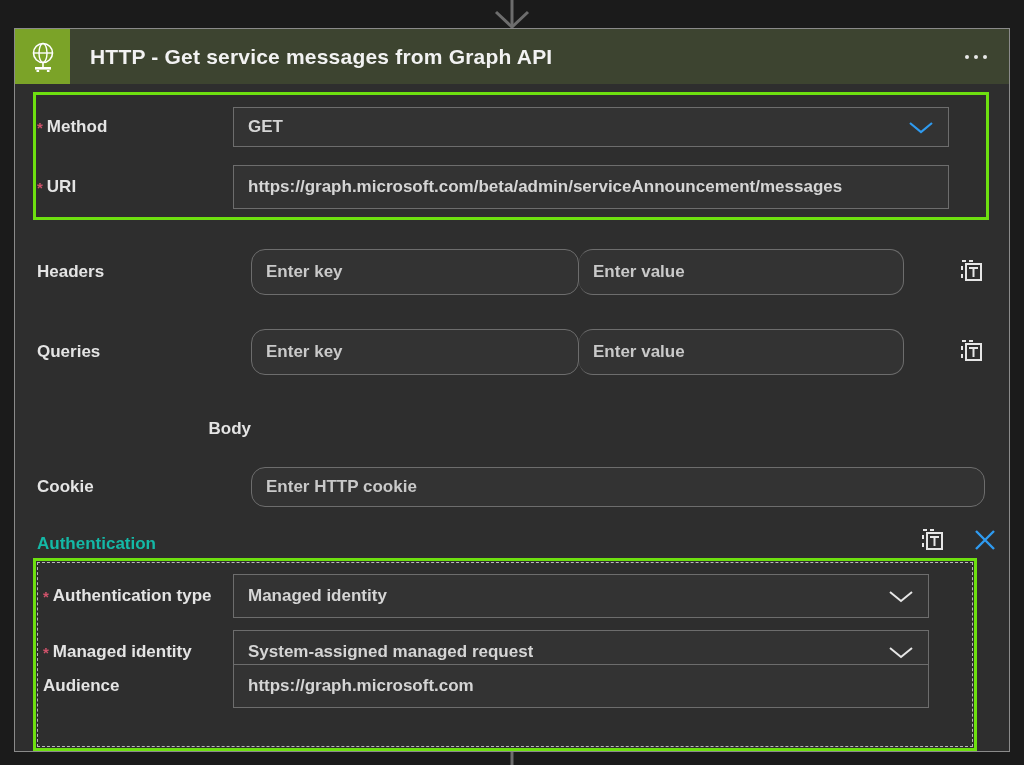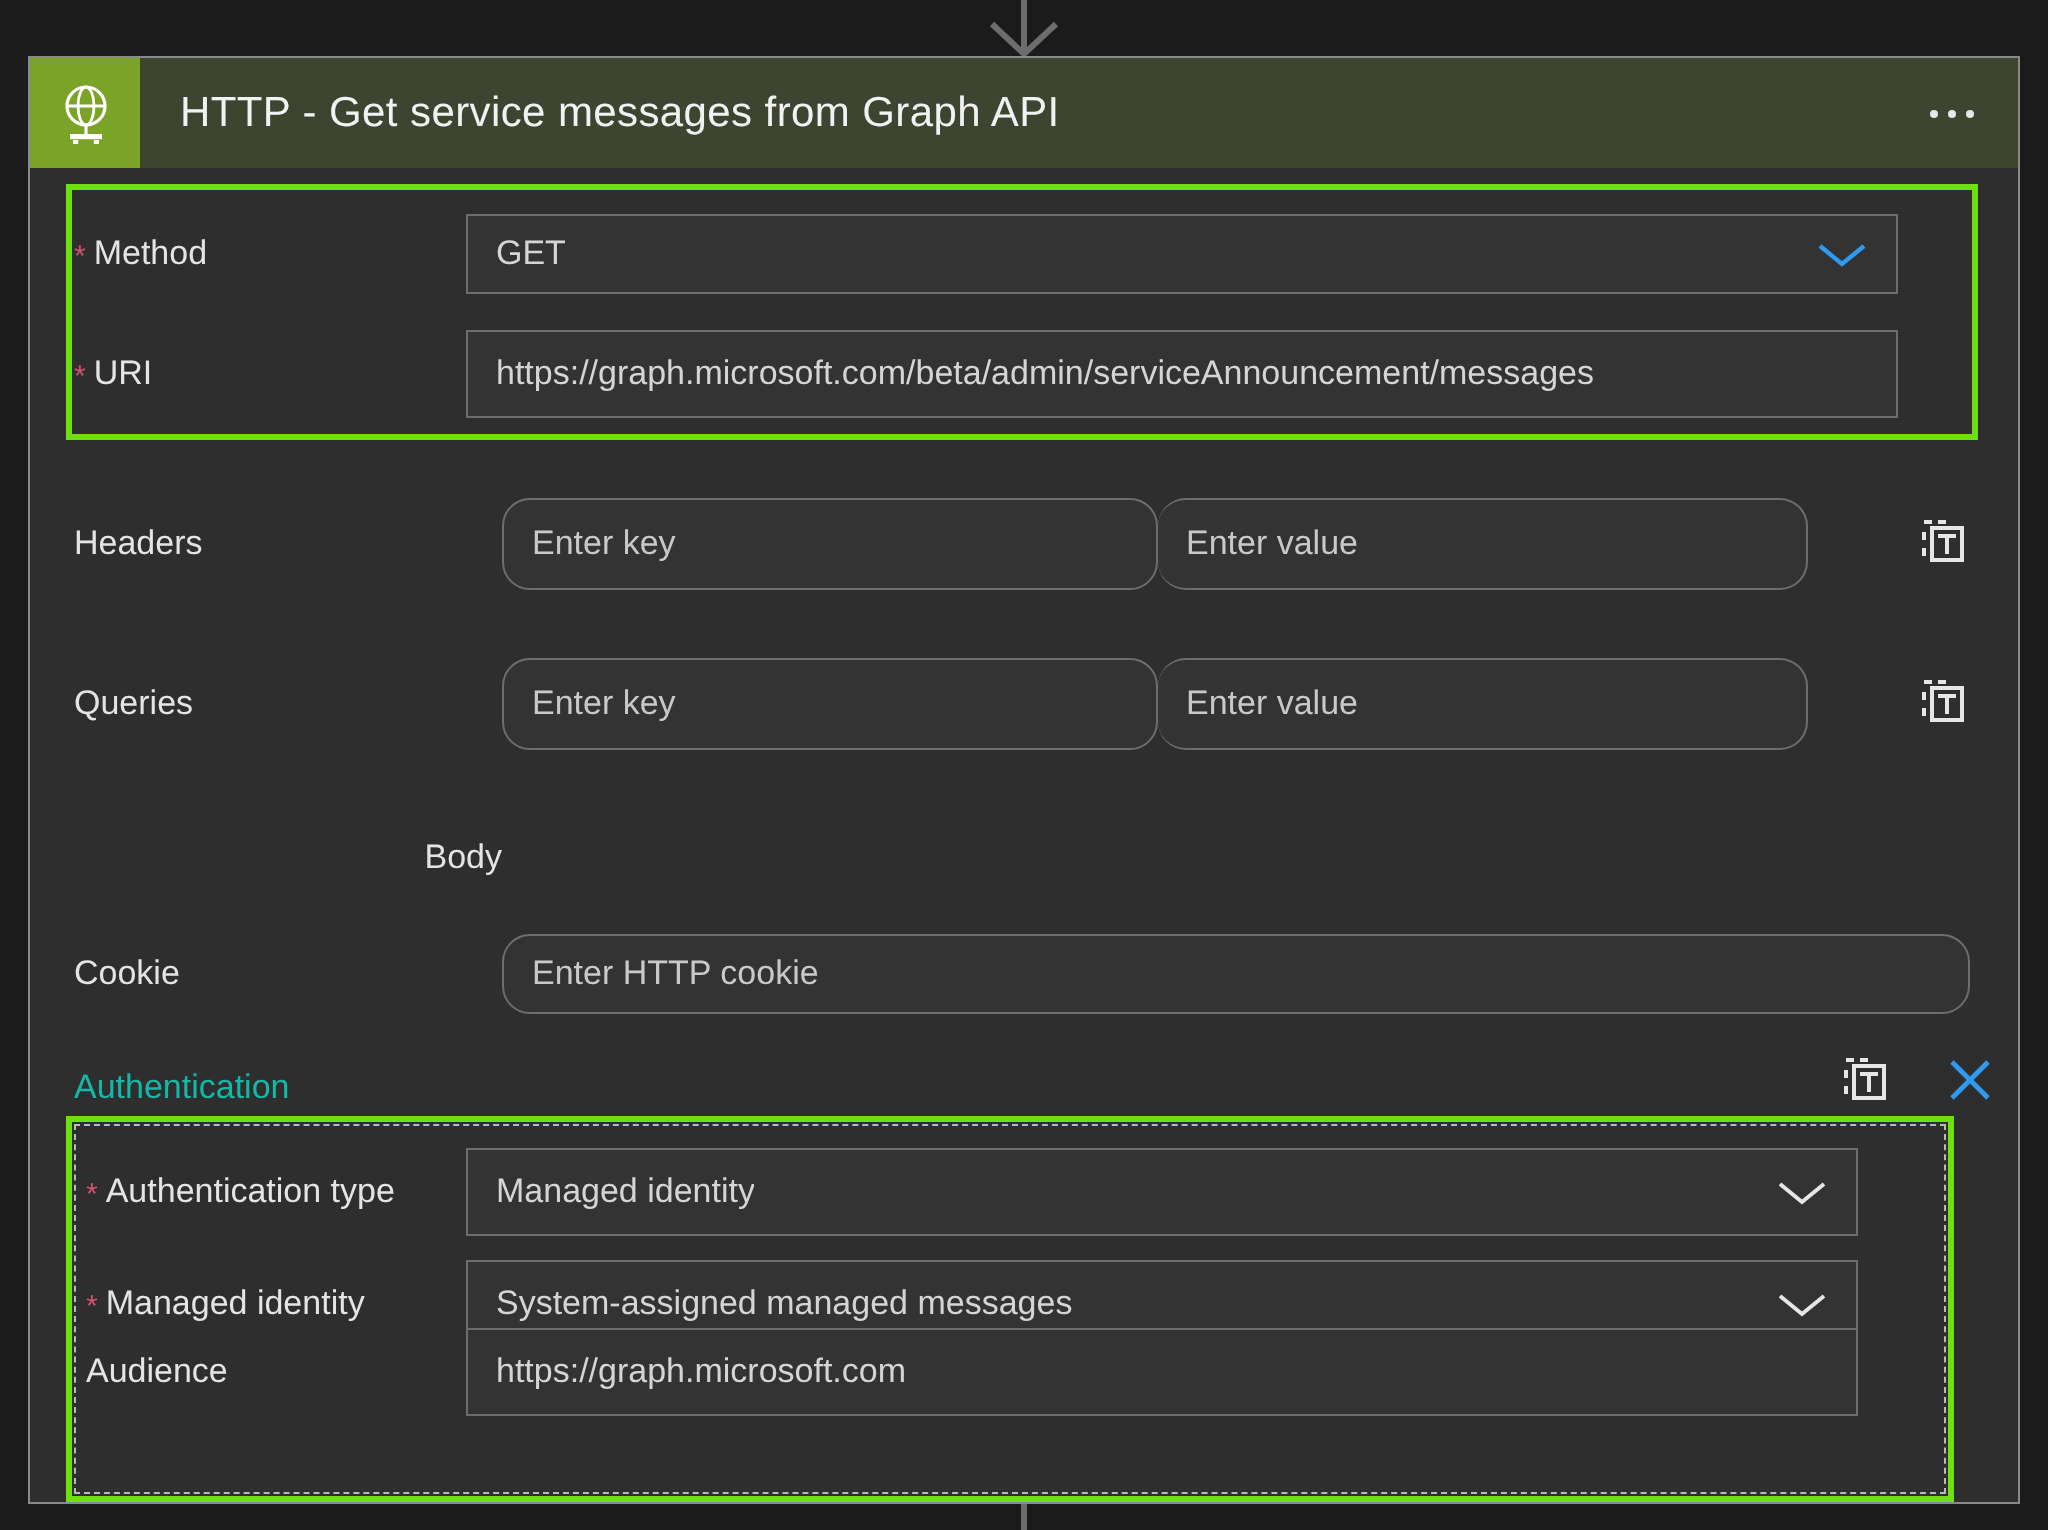--- a/index.html
+++ b/index.html
@@ -34,20 +34,21 @@
   .card {
     position: absolute;
     left: 14px;
     top: 28px;
     width: 996px;
     height: 724px;
     background: #2e2e2e;
     border: 1px solid #8a8a8a;
     display: flex;
     flex-direction: column;
+    font-weight: bold;
   }
 
   
   .card-header {
     height: 55px;
     background: #3d4430;
     display: flex;
     align-items: center;
     flex: 0 0 auto;
     position: relative;
@@ -296,21 +297,21 @@
           </svg>
         </div>
       </div>
 
       <div class="row" style="top:546px; height:44px;">
         <div class="row-label" style="width:218px; padding-left:28px;">
           <span class="req-star">*</span>
           <span>Managed identity</span>
         </div>
         <div class="field" style="width:696px; height:44px;">
-          <span class="val">System-assigned managed messages</span>
+          <span class="val">System-assigned managed request</span>
           <svg class="chev" viewBox="0 0 26 14" xmlns="http://www.w3.org/2000/svg">
             <path d="M 2 3 L 13 12 L 24 3" fill="none" stroke="#e6e6e6" stroke-width="2"></path>
           </svg>
         </div>
       </div>
 
       <div class="row" style="top:580px; height:44px;">
         <div class="row-label" style="width:218px; padding-left:28px;">
           <span>Audience</span>
         </div>

